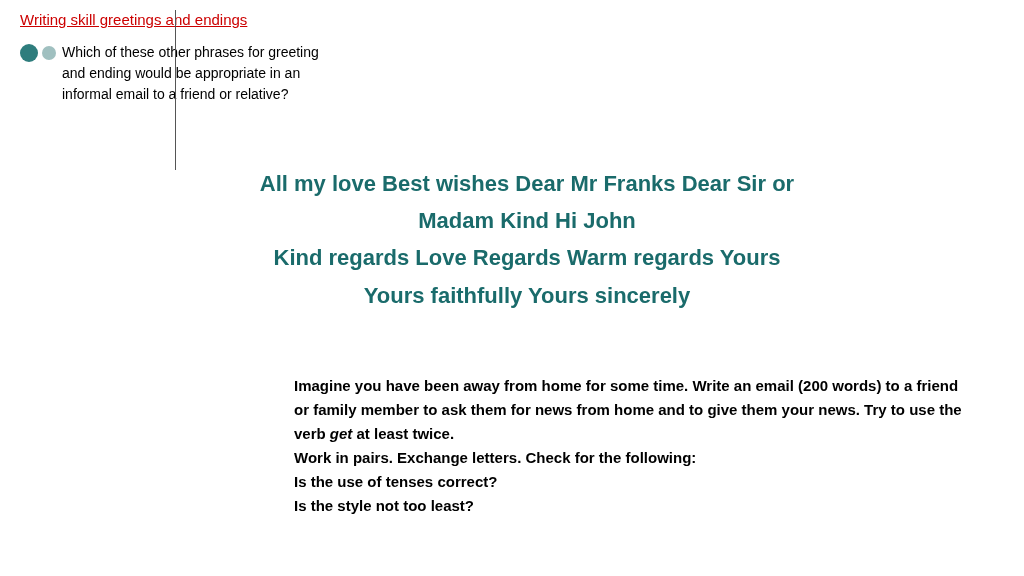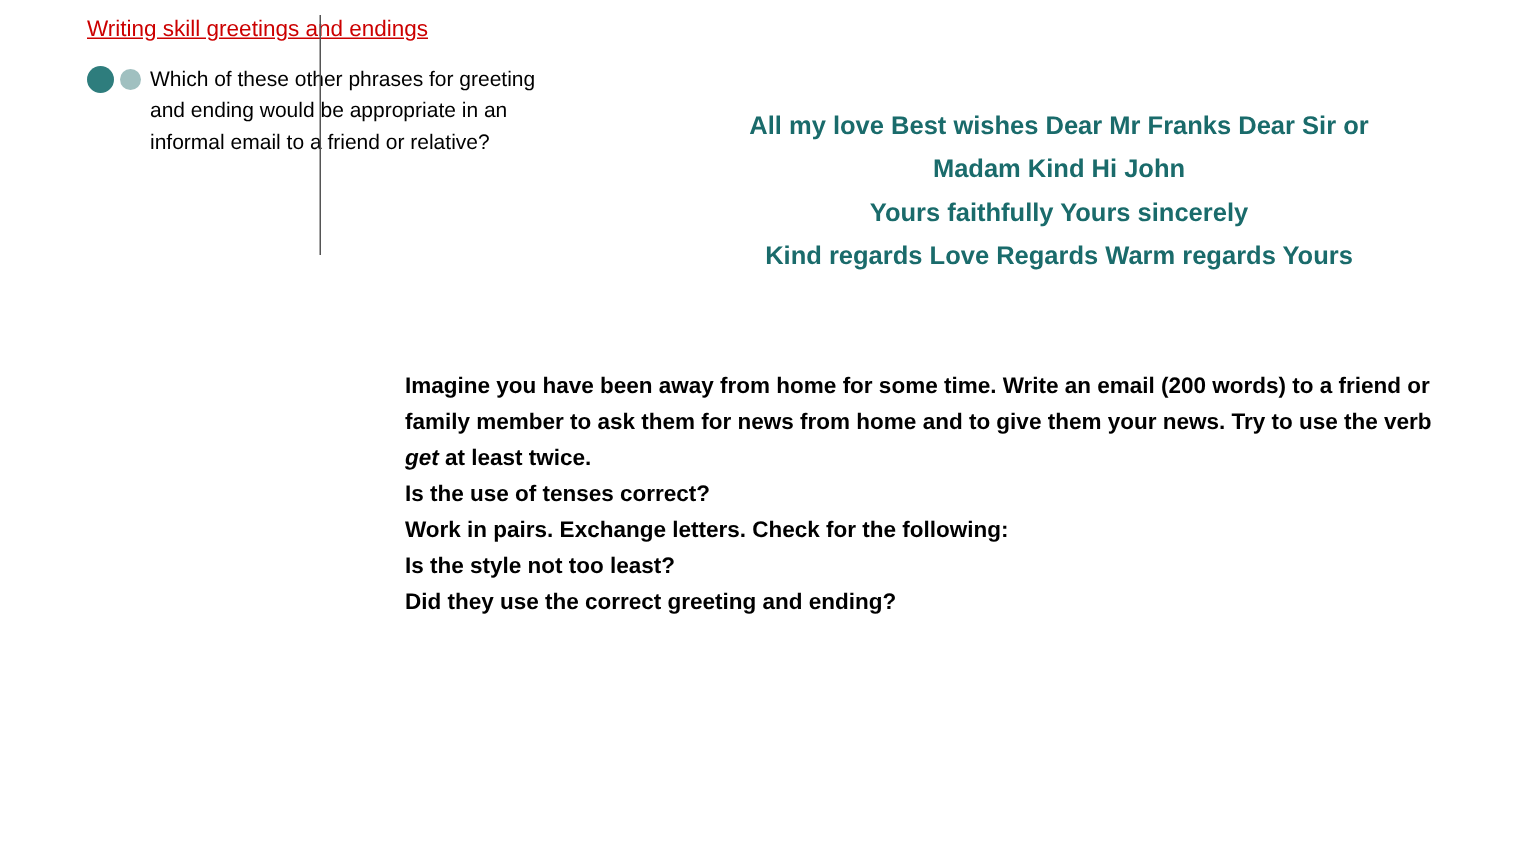--- a/index.html
+++ b/index.html
@@ -12,23 +12,22 @@
       width: 1024px;
       height: 576px;
       background: #ffffff;
       font-family: Arial, sans-serif;
       position: relative;
       overflow: hidden;
     }
 
     .top-section {
       display: flex;
-      flex-direction: row;
+      flex-direction: column;
       padding: 10px 20px 0 20px;
-      margin-left: 38px;
     }
 
     .left-panel {
       width: 320px;
       flex-shrink: 0;
       position: relative;
     }
 
     .title-link {
       color: #cc0000;
@@ -83,29 +82,30 @@
     }
 
     .right-panel {
       flex: 1;
       padding-left: 30px;
       padding-top: 60px;
     }
 
     .phrases-area {
       color: #1a6b6b;
-      font-size: 17px;
+      font-size: 22px;
       font-weight: bold;
       line-height: 1.7;
       text-align: center;
     }
 
     .main-content {
       padding: 30px 50px 20px 270px;
       margin-top: 30px;
+      margin-left: 24px;
     }
 
     .instruction-text {
       font-size: 15px;
       color: #000;
       line-height: 1.6;
       font-weight: bold;
     }
 
     .instruction-text .italic {
@@ -126,29 +126,28 @@
       <span class="bullet-dot-small"></span>
       <span class="question-text">Which of these other phrases for greeting and  ending would be appropriate in an informal email  to a friend or relative?</span>
     </div>
     <div class="vertical-line"></div>
   </div>
 
   <div class="right-panel">
     <div class="phrases-area">
       <div>All my love      Best wishes   Dear Mr Franks   Dear Sir or</div>
       <div>Madam Kind           Hi John</div>
+      <div>Kind regards     Love     Regards      Warm regards   Yours</div>
       <div>Yours faithfully Yours sincerely</div>
-      <div>Kind regards     Love     Regards      Warm regards   Yours</div>
     </div>
   </div>
 </div>
 
 <div class="main-content">
   <div class="instruction-text">
     <p>
       <span>Imagine you have been away from home for some time. Write an email (200 words) to a friend or  family member to ask them for news from home  and to give them your news. Try to use the verb </span><span class="italic">get</span><span>  at least twice.</span>
     </p>
+    <p style="margin-top:0;">Work in pairs. Exchange letters. Check for the following:</p>
     <p>Is the use of tenses correct?</p>
-    <p style="margin-top:0;">Work in pairs. Exchange letters. Check for the following:</p>
     <p>Is the style not too least?</p>
-    <p>Did they use the correct greeting and ending?</p>
   </div>
 </div>
 
 </body></html>

